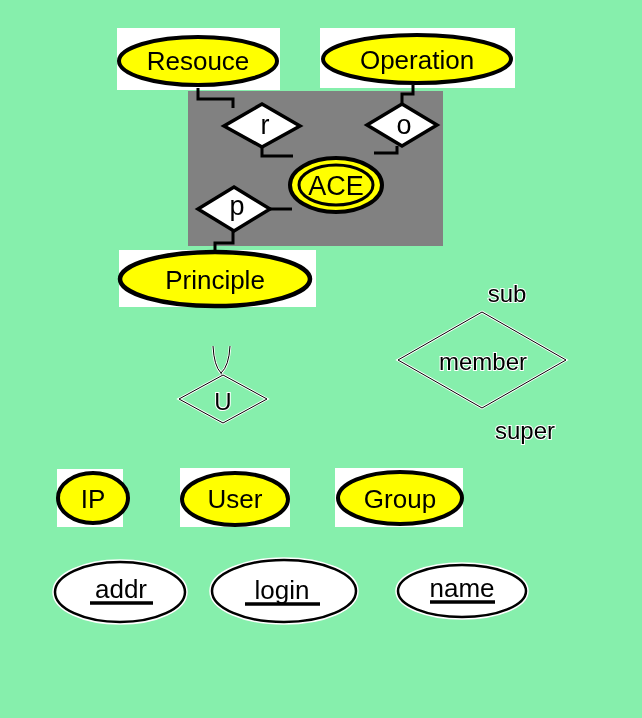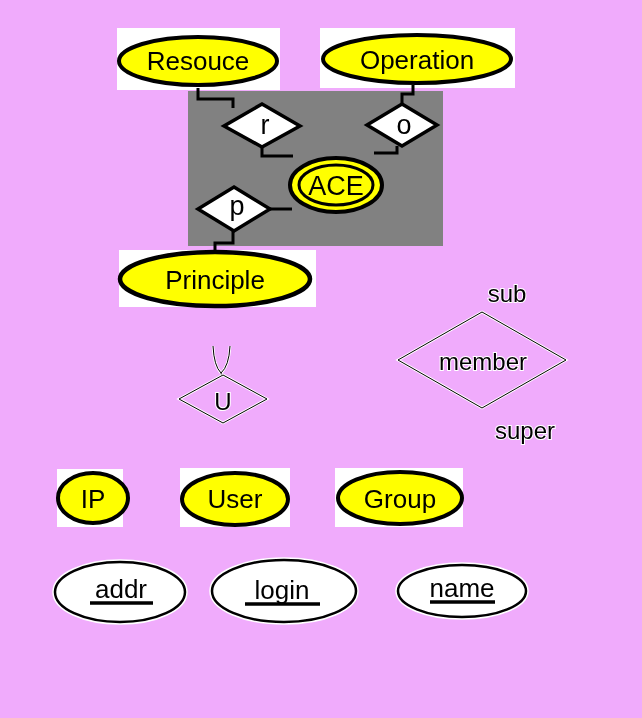--- a/index.html
+++ b/index.html
@@ -1,16 +1,16 @@
 <!DOCTYPE html>
 <html><head>
 <meta charset="utf-8">
 <style>
   html,body{margin:0;padding:0;background:#000;}
-  .stage{position:relative;width:642px;height:718px;background:#f0abfc;overflow:hidden;}
+  .stage{position:relative;width:642px;height:718px;background:#86efac;overflow:hidden;}
   svg{position:absolute;left:0;top:0;}
   text{font-family:"Liberation Sans","DejaVu Sans",sans-serif;}
   .entity-label{font-size:26px;fill:#000;}
   .diamond-label{font-size:27px;fill:#000;}
   .ace-label{font-size:27px;fill:#000;}
   .attr-label{font-size:26px;fill:#000;}
   .halo-label{font-size:24px;fill:#000;stroke:#fff;stroke-width:2px;paint-order:stroke;}
   .ctr{text-anchor:middle;dominant-baseline:central;}
   .mid{text-anchor:middle;}
 </style>

